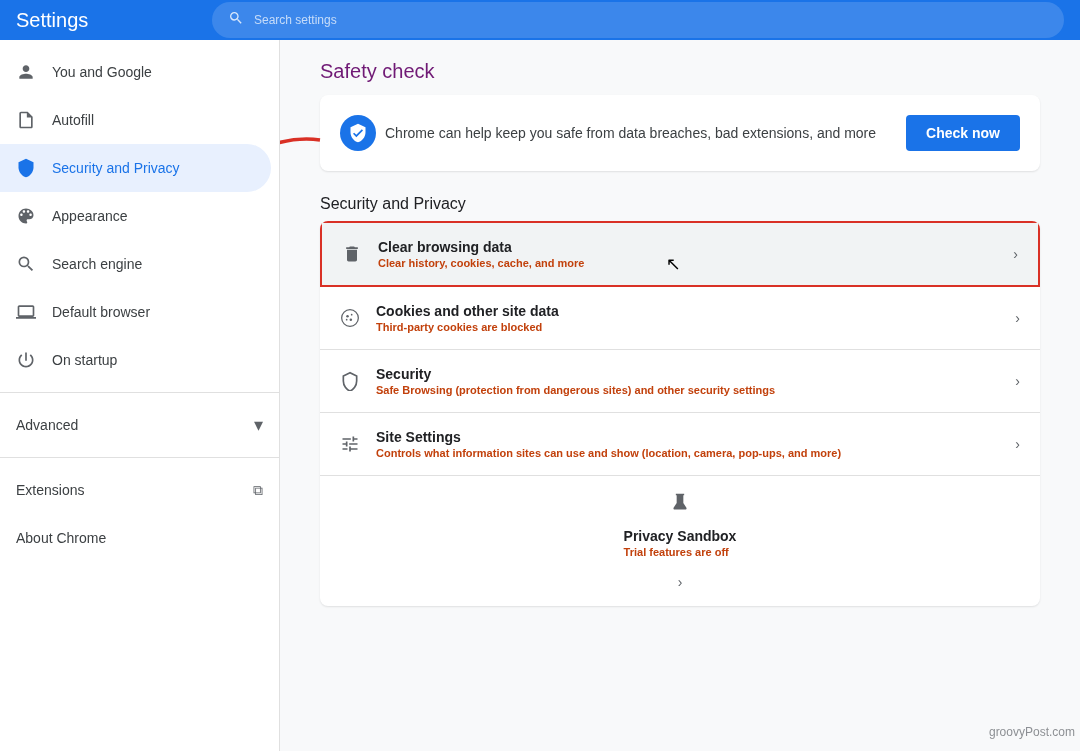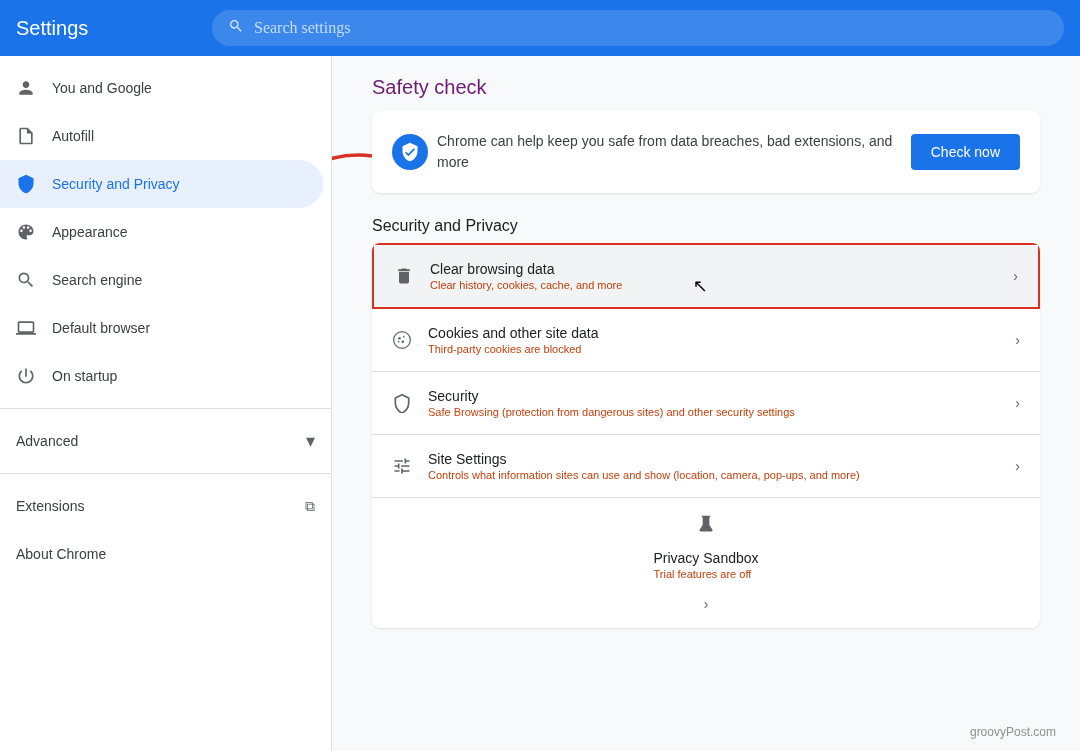--- a/index.html
+++ b/index.html
@@ -1,21 +1,21 @@
 <!DOCTYPE html>
 <html><head>
   <meta charset="utf-8">
   <style>
     * { box-sizing: border-box; margin: 0; padding: 0; }
     body { font-family: 'Segoe UI', Arial, sans-serif; background: #f1f3f4; display: flex; flex-direction: column; height: 751px; width: 1080px; overflow: hidden; }
 
     
     .header {
       background: #1a73e8;
-      height: 56px;
+      height: 40px;
       display: flex;
       align-items: center;
       padding: 0 16px;
       gap: 16px;
       flex-shrink: 0;
     }
     .header-title {
       color: white;
       font-size: 20px;
       font-weight: 400;
@@ -31,36 +31,35 @@
       padding: 0 16px;
       height: 36px;
       gap: 10px;
     }
     .search-icon-svg { color: rgba(255,255,255,0.8); font-size: 16px; }
     .search-input {
       background: transparent;
       border: none;
       outline: none;
       color: rgba(255,255,255,0.9);
-      font-size: 16px;
+      font-size: 12px;
       width: 100%;
-      font-family: Liberation Serif, serif;
     }
     .search-input::placeholder { color: rgba(255,255,255,0.7); }
 
     
     .layout {
       display: flex;
       flex: 1;
       overflow: hidden;
     }
 
     
     .sidebar {
-      width: 332px;
+      width: 280px;
       background: #fff;
       overflow-y: auto;
       flex-shrink: 0;
       padding: 8px 0;
       border-right: 1px solid #e0e0e0;
     }
     .sidebar-item {
       display: flex;
       align-items: center;
       padding: 10px 16px;
@@ -149,21 +148,21 @@
     }
     .check-now-btn {
       background: #1a73e8;
       color: white;
       border: none;
       border-radius: 4px;
       padding: 10px 20px;
       font-size: 14px;
       cursor: pointer;
       white-space: nowrap;
-      font-weight: 400;
+      font-weight: 700;
     }
 
     
     .section-title {
       font-size: 16px;
       color: #202124;
       margin-bottom: 8px;
       font-weight: 400;
     }
     .settings-card {
@@ -189,40 +188,40 @@
     .row-icon {
       width: 20px;
       height: 20px;
       color: #5f6368;
       display: flex;
       align-items: center;
       justify-content: center;
       font-size: 18px;
       flex-shrink: 0;
     }
-    .row-text { flex: 1; }
+    .row-text { flex: 1; font-weight: bold; }
     .row-title {
       font-size: 14px;
       color: #202124;
       margin-bottom: 2px;
     }
     .row-subtitle {
       font-size: 11px;
       color: #c2410c;
     }
     .row-arrow {
       font-size: 14px;
       color: #5f6368;
     }
 
     
     .watermark {
       position: fixed;
       bottom: 12px;
-      right: 24px;
+      right: 5px;
       font-size: 12px;
       color: #5f6368;
       opacity: 0.7;
     }
 
     
     .content-wrapper {
       position: relative;
     }
     .red-arrow-svg {

